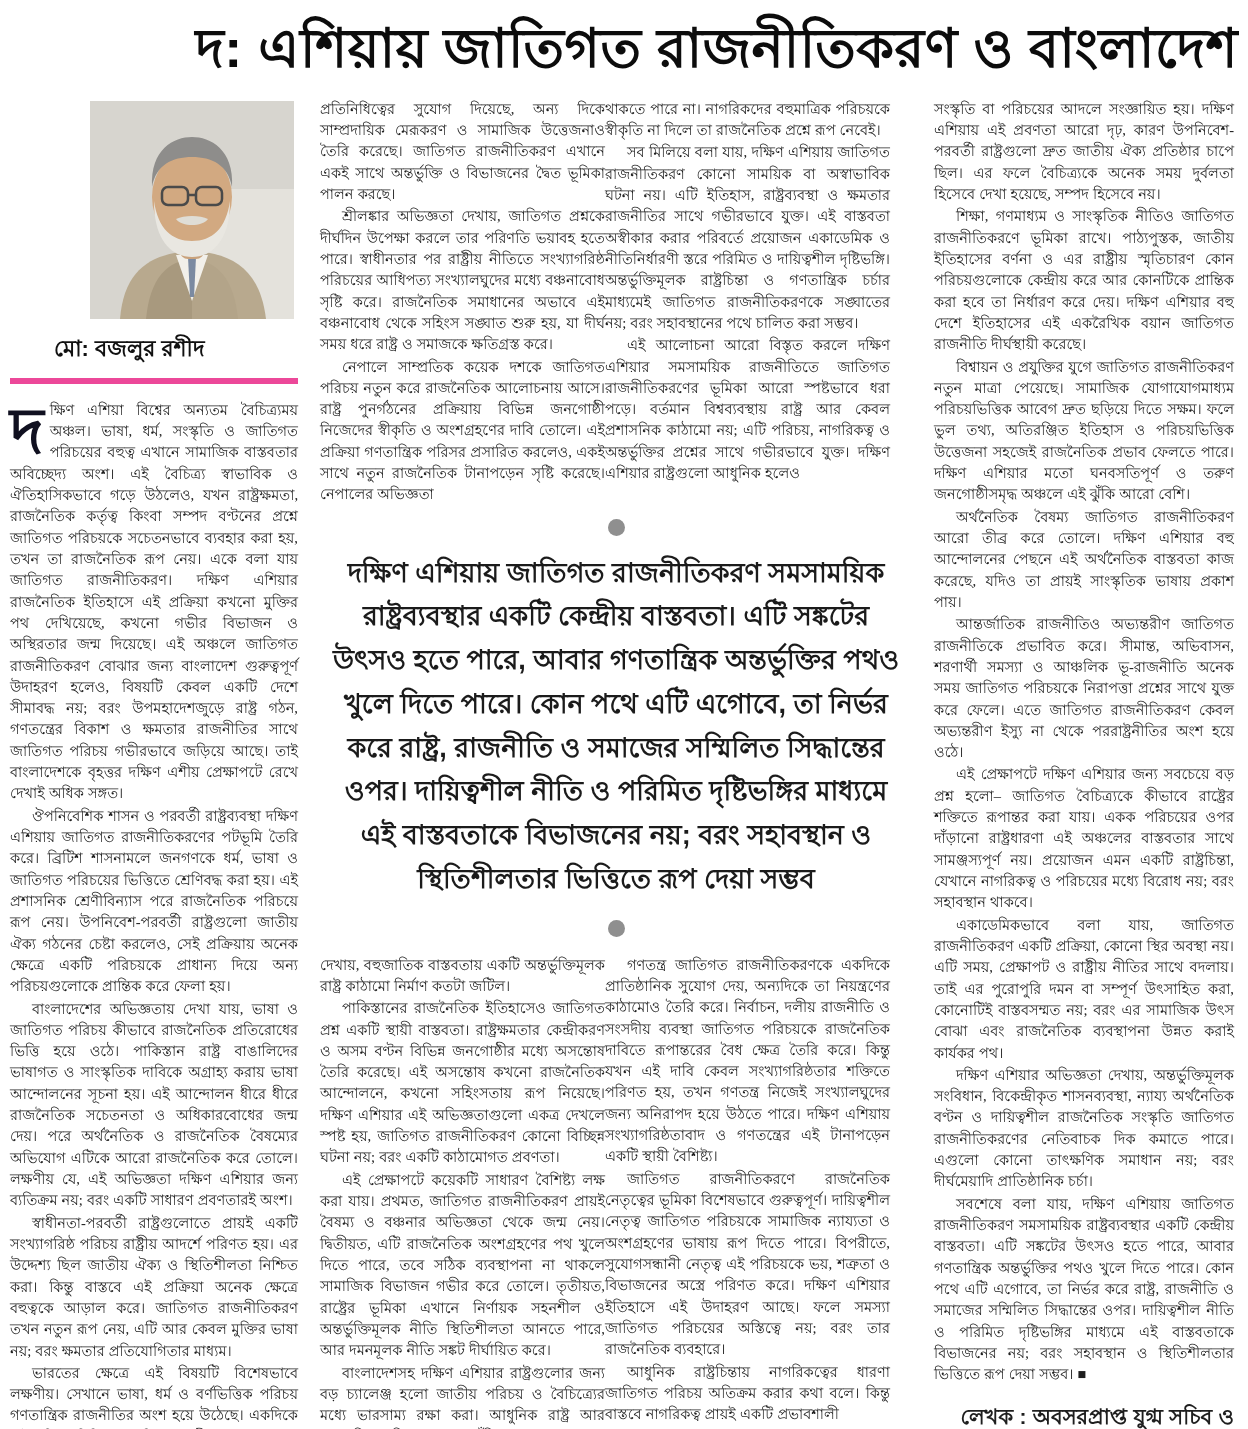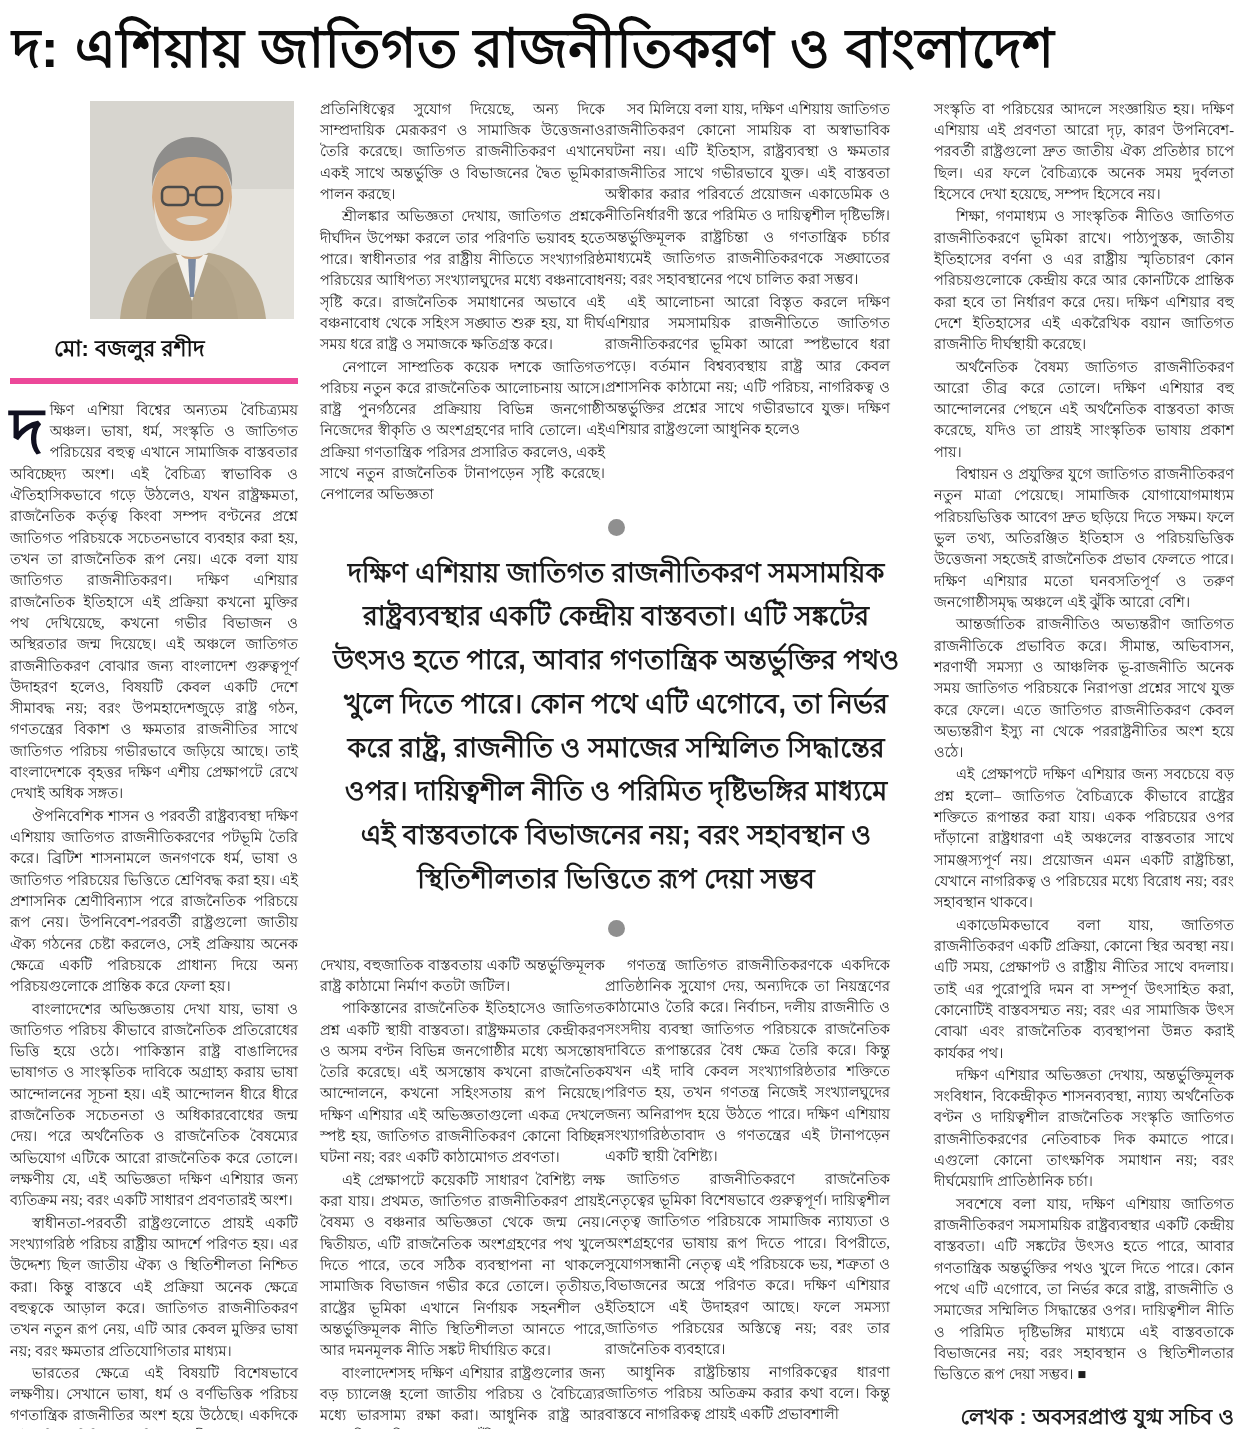--- a/index.html
+++ b/index.html
@@ -17,20 +17,21 @@
     padding: 12px 10px 24px 10px;
   }
   .headline {
     font-family: "Liberation Sans", "DejaVu Sans", sans-serif;
     font-size: 54px;
     font-weight: 700;
     line-height: 1.2;
     color: #0c0c0c;
     margin: 4px 0 18px 2px;
     letter-spacing: 0.5px;
+    text-align: right;
   }
   .content {
     display: flex;
     gap: 22px;
     align-items: flex-start;
   }
   .col { width: 288px; flex: 0 0 auto; }
   .col-right { width: 300px; flex: 0 0 auto; }
   .middle { width: 592px; flex: 0 0 auto; }
   .two-col { display: flex; }
@@ -174,20 +175,21 @@
 
     <div class="middle">
 
       <div class="two-col body-text">
         <div class="sub-col">
           <p class="no-indent">প্রতিনিধিত্বের সুযোগ দিয়েছে, অন্য দিকে সাম্প্রদায়িক মেরূকরণ ও সামাজিক উত্তেজনাও তৈরি করেছে। জাতিগত রাজনীতিকরণ এখানে একই সাথে অন্তর্ভুক্তি ও বিভাজনের দ্বৈত ভূমিকা পালন করছে।</p>
           <p>শ্রীলঙ্কার অভিজ্ঞতা দেখায়, জাতিগত প্রশ্নকে দীর্ঘদিন উপেক্ষা করলে তার পরিণতি ভয়াবহ হতে পারে। স্বাধীনতার পর রাষ্ট্রীয় নীতিতে সংখ্যাগরিষ্ঠ পরিচয়ের আধিপত্য সংখ্যালঘুদের মধ্যে বঞ্চনাবোধ সৃষ্টি করে। রাজনৈতিক সমাধানের অভাবে এই বঞ্চনাবোধ থেকে সহিংস সঙ্ঘাত শুরু হয়, যা দীর্ঘ সময় ধরে রাষ্ট্র ও সমাজকে ক্ষতিগ্রস্ত করে।</p>
           <p>নেপালে সাম্প্রতিক কয়েক দশকে জাতিগত পরিচয় নতুন করে রাজনৈতিক আলোচনায় আসে। রাষ্ট্র পুনর্গঠনের প্রক্রিয়ায় বিভিন্ন জনগোষ্ঠী নিজেদের স্বীকৃতি ও অংশগ্রহণের দাবি তোলে। এই প্রক্রিয়া গণতান্ত্রিক পরিসর প্রসারিত করলেও, একই সাথে নতুন রাজনৈতিক টানাপড়েন সৃষ্টি করেছে। নেপালের অভিজ্ঞতা</p>
         </div>
         <div class="sub-col">
+          <p class="no-indent">থাকতে পারে না। নাগরিকদের বহুমাত্রিক পরিচয়কে স্বীকৃতি না দিলে তা রাজনৈতিক প্রশ্নে রূপ নেবেই।</p>
           <p>সব মিলিয়ে বলা যায়, দক্ষিণ এশিয়ায় জাতিগত রাজনীতিকরণ কোনো সাময়িক বা অস্বাভাবিক ঘটনা নয়। এটি ইতিহাস, রাষ্ট্রব্যবস্থা ও ক্ষমতার রাজনীতির সাথে গভীরভাবে যুক্ত। এই বাস্তবতা অস্বীকার করার পরিবর্তে প্রয়োজন একাডেমিক ও নীতিনির্ধারণী স্তরে পরিমিত ও দায়িত্বশীল দৃষ্টিভঙ্গি। অন্তর্ভুক্তিমূলক রাষ্ট্রচিন্তা ও গণতান্ত্রিক চর্চার মাধ্যমেই জাতিগত রাজনীতিকরণকে সঙ্ঘাতের নয়; বরং সহাবস্থানের পথে চালিত করা সম্ভব।</p>
           <p>এই আলোচনা আরো বিস্তৃত করলে দক্ষিণ এশিয়ার সমসাময়িক রাজনীতিতে জাতিগত রাজনীতিকরণের ভূমিকা আরো স্পষ্টভাবে ধরা পড়ে। বর্তমান বিশ্বব্যবস্থায় রাষ্ট্র আর কেবল প্রশাসনিক কাঠামো নয়; এটি পরিচয়, নাগরিকত্ব ও অন্তর্ভুক্তির প্রশ্নের সাথে গভীরভাবে যুক্ত। দক্ষিণ এশিয়ার রাষ্ট্রগুলো আধুনিক হলেও</p>
         </div>
       </div>
 
       <div class="pullquote-wrap">
         <span class="sep-dot top"></span>
         <div class="pullquote">দক্ষিণ এশিয়ায় জাতিগত রাজনীতিকরণ সমসাময়িক রাষ্ট্রব্যবস্থার একটি কেন্দ্রীয় বাস্তবতা। এটি সঙ্কটের উৎসও হতে পারে, আবার গণতান্ত্রিক অন্তর্ভুক্তির পথও খুলে দিতে পারে। কোন পথে এটি এগোবে, তা নির্ভর করে রাষ্ট্র, রাজনীতি ও সমাজের সম্মিলিত সিদ্ধান্তের ওপর। দায়িত্বশীল নীতি ও পরিমিত দৃষ্টিভঙ্গির মাধ্যমে এই বাস্তবতাকে বিভাজনের নয়; বরং সহাবস্থান ও স্থিতিশীলতার ভিত্তিতে রূপ দেয়া সম্ভব</div>
         <span class="sep-dot bottom"></span>
       </div>
@@ -204,22 +206,22 @@
           <p>জাতিগত রাজনীতিকরণে রাজনৈতিক নেতৃত্বের ভূমিকা বিশেষভাবে গুরুত্বপূর্ণ। দায়িত্বশীল নেতৃত্ব জাতিগত পরিচয়কে সামাজিক ন্যায্যতা ও অংশগ্রহণের ভাষায় রূপ দিতে পারে। বিপরীতে, সুযোগসন্ধানী নেতৃত্ব এই পরিচয়কে ভয়, শত্রুতা ও বিভাজনের অস্ত্রে পরিণত করে। দক্ষিণ এশিয়ার ইতিহাসে এই উদাহরণ আছে। ফলে সমস্যা জাতিগত পরিচয়ের অস্তিত্বে নয়; বরং তার রাজনৈতিক ব্যবহারে।</p>
           <p>আধুনিক রাষ্ট্রচিন্তায় নাগরিকত্বের ধারণা জাতিগত পরিচয় অতিক্রম করার কথা বলে। কিন্তু বাস্তবে নাগরিকত্ব প্রায়ই একটি প্রভাবশালী</p>
         </div>
       </div>
 
     </div>
 
     <div class="col-right body-text">
       <p class="no-indent">সংস্কৃতি বা পরিচয়ের আদলে সংজ্ঞায়িত হয়। দক্ষিণ এশিয়ায় এই প্রবণতা আরো দৃঢ়, কারণ উপনিবেশ-পরবর্তী রাষ্ট্রগুলো দ্রুত জাতীয় ঐক্য প্রতিষ্ঠার চাপে ছিল। এর ফলে বৈচিত্র্যকে অনেক সময় দুর্বলতা হিসেবে দেখা হয়েছে, সম্পদ হিসেবে নয়।</p>
       <p>শিক্ষা, গণমাধ্যম ও সাংস্কৃতিক নীতিও জাতিগত রাজনীতিকরণে ভূমিকা রাখে। পাঠ্যপুস্তক, জাতীয় ইতিহাসের বর্ণনা ও এর রাষ্ট্রীয় স্মৃতিচারণ কোন পরিচয়গুলোকে কেন্দ্রীয় করে আর কোনটিকে প্রান্তিক করা হবে তা নির্ধারণ করে দেয়। দক্ষিণ এশিয়ার বহু দেশে ইতিহাসের এই একরৈখিক বয়ান জাতিগত রাজনীতি দীর্ঘস্থায়ী করেছে।</p>
+      <p>বিশ্বায়ন ও প্রযুক্তির যুগে জাতিগত রাজনীতিকরণ নতুন মাত্রা পেয়েছে। সামাজিক যোগাযোগমাধ্যম পরিচয়ভিত্তিক আবেগ দ্রুত ছড়িয়ে দিতে সক্ষম। ফলে ভুল তথ্য, অতিরঞ্জিত ইতিহাস ও পরিচয়ভিত্তিক উত্তেজনা সহজেই রাজনৈতিক প্রভাব ফেলতে পারে। দক্ষিণ এশিয়ার মতো ঘনবসতিপূর্ণ ও তরুণ জনগোষ্ঠীসমৃদ্ধ অঞ্চলে এই ঝুঁকি আরো বেশি।</p>
       <p>অর্থনৈতিক বৈষম্য জাতিগত রাজনীতিকরণ আরো তীব্র করে তোলে। দক্ষিণ এশিয়ার বহু আন্দোলনের পেছনে এই অর্থনৈতিক বাস্তবতা কাজ করেছে, যদিও তা প্রায়ই সাংস্কৃতিক ভাষায় প্রকাশ পায়।</p>
-      <p>বিশ্বায়ন ও প্রযুক্তির যুগে জাতিগত রাজনীতিকরণ নতুন মাত্রা পেয়েছে। সামাজিক যোগাযোগমাধ্যম পরিচয়ভিত্তিক আবেগ দ্রুত ছড়িয়ে দিতে সক্ষম। ফলে ভুল তথ্য, অতিরঞ্জিত ইতিহাস ও পরিচয়ভিত্তিক উত্তেজনা সহজেই রাজনৈতিক প্রভাব ফেলতে পারে। দক্ষিণ এশিয়ার মতো ঘনবসতিপূর্ণ ও তরুণ জনগোষ্ঠীসমৃদ্ধ অঞ্চলে এই ঝুঁকি আরো বেশি।</p>
       <p>আন্তর্জাতিক রাজনীতিও অভ্যন্তরীণ জাতিগত রাজনীতিকে প্রভাবিত করে। সীমান্ত, অভিবাসন, শরণার্থী সমস্যা ও আঞ্চলিক ভূ-রাজনীতি অনেক সময় জাতিগত পরিচয়কে নিরাপত্তা প্রশ্নের সাথে যুক্ত করে ফেলে। এতে জাতিগত রাজনীতিকরণ কেবল অভ্যন্তরীণ ইস্যু না থেকে পররাষ্ট্রনীতির অংশ হয়ে ওঠে।</p>
       <p>এই প্রেক্ষাপটে দক্ষিণ এশিয়ার জন্য সবচেয়ে বড় প্রশ্ন হলো– জাতিগত বৈচিত্র্যকে কীভাবে রাষ্ট্রের শক্তিতে রূপান্তর করা যায়। একক পরিচয়ের ওপর দাঁড়ানো রাষ্ট্রধারণা এই অঞ্চলের বাস্তবতার সাথে সামঞ্জস্যপূর্ণ নয়। প্রয়োজন এমন একটি রাষ্ট্রচিন্তা, যেখানে নাগরিকত্ব ও পরিচয়ের মধ্যে বিরোধ নয়; বরং সহাবস্থান থাকবে।</p>
       <p>একাডেমিকভাবে বলা যায়, জাতিগত রাজনীতিকরণ একটি প্রক্রিয়া, কোনো স্থির অবস্থা নয়। এটি সময়, প্রেক্ষাপট ও রাষ্ট্রীয় নীতির সাথে বদলায়। তাই এর পুরোপুরি দমন বা সম্পূর্ণ উৎসাহিত করা, কোনোটিই বাস্তবসম্মত নয়; বরং এর সামাজিক উৎস বোঝা এবং রাজনৈতিক ব্যবস্থাপনা উন্নত করাই কার্যকর পথ।</p>
       <p>দক্ষিণ এশিয়ার অভিজ্ঞতা দেখায়, অন্তর্ভুক্তিমূলক সংবিধান, বিকেন্দ্রীকৃত শাসনব্যবস্থা, ন্যায্য অর্থনৈতিক বণ্টন ও দায়িত্বশীল রাজনৈতিক সংস্কৃতি জাতিগত রাজনীতিকরণের নেতিবাচক দিক কমাতে পারে। এগুলো কোনো তাৎক্ষণিক সমাধান নয়; বরং দীর্ঘমেয়াদি প্রাতিষ্ঠানিক চর্চা।</p>
       <p>সবশেষে বলা যায়, দক্ষিণ এশিয়ায় জাতিগত রাজনীতিকরণ সমসাময়িক রাষ্ট্রব্যবস্থার একটি কেন্দ্রীয় বাস্তবতা। এটি সঙ্কটের উৎসও হতে পারে, আবার গণতান্ত্রিক অন্তর্ভুক্তির পথও খুলে দিতে পারে। কোন পথে এটি এগোবে, তা নির্ভর করে রাষ্ট্র, রাজনীতি ও সমাজের সম্মিলিত সিদ্ধান্তের ওপর। দায়িত্বশীল নীতি ও পরিমিত দৃষ্টিভঙ্গির মাধ্যমে এই বাস্তবতাকে বিভাজনের নয়; বরং সহাবস্থান ও স্থিতিশীলতার ভিত্তিতে রূপ দেয়া সম্ভব। ■</p>
 
       <div class="credit">
         <p class="credit-line"><span class="credit-label">লেখক :</span> <span>অবসরপ্রাপ্ত যুগ্ম সচিব ও গ্রন্থকার</span></p>
         <p class="credit-email">mbrashid@gmx.com</p>
       </div>

